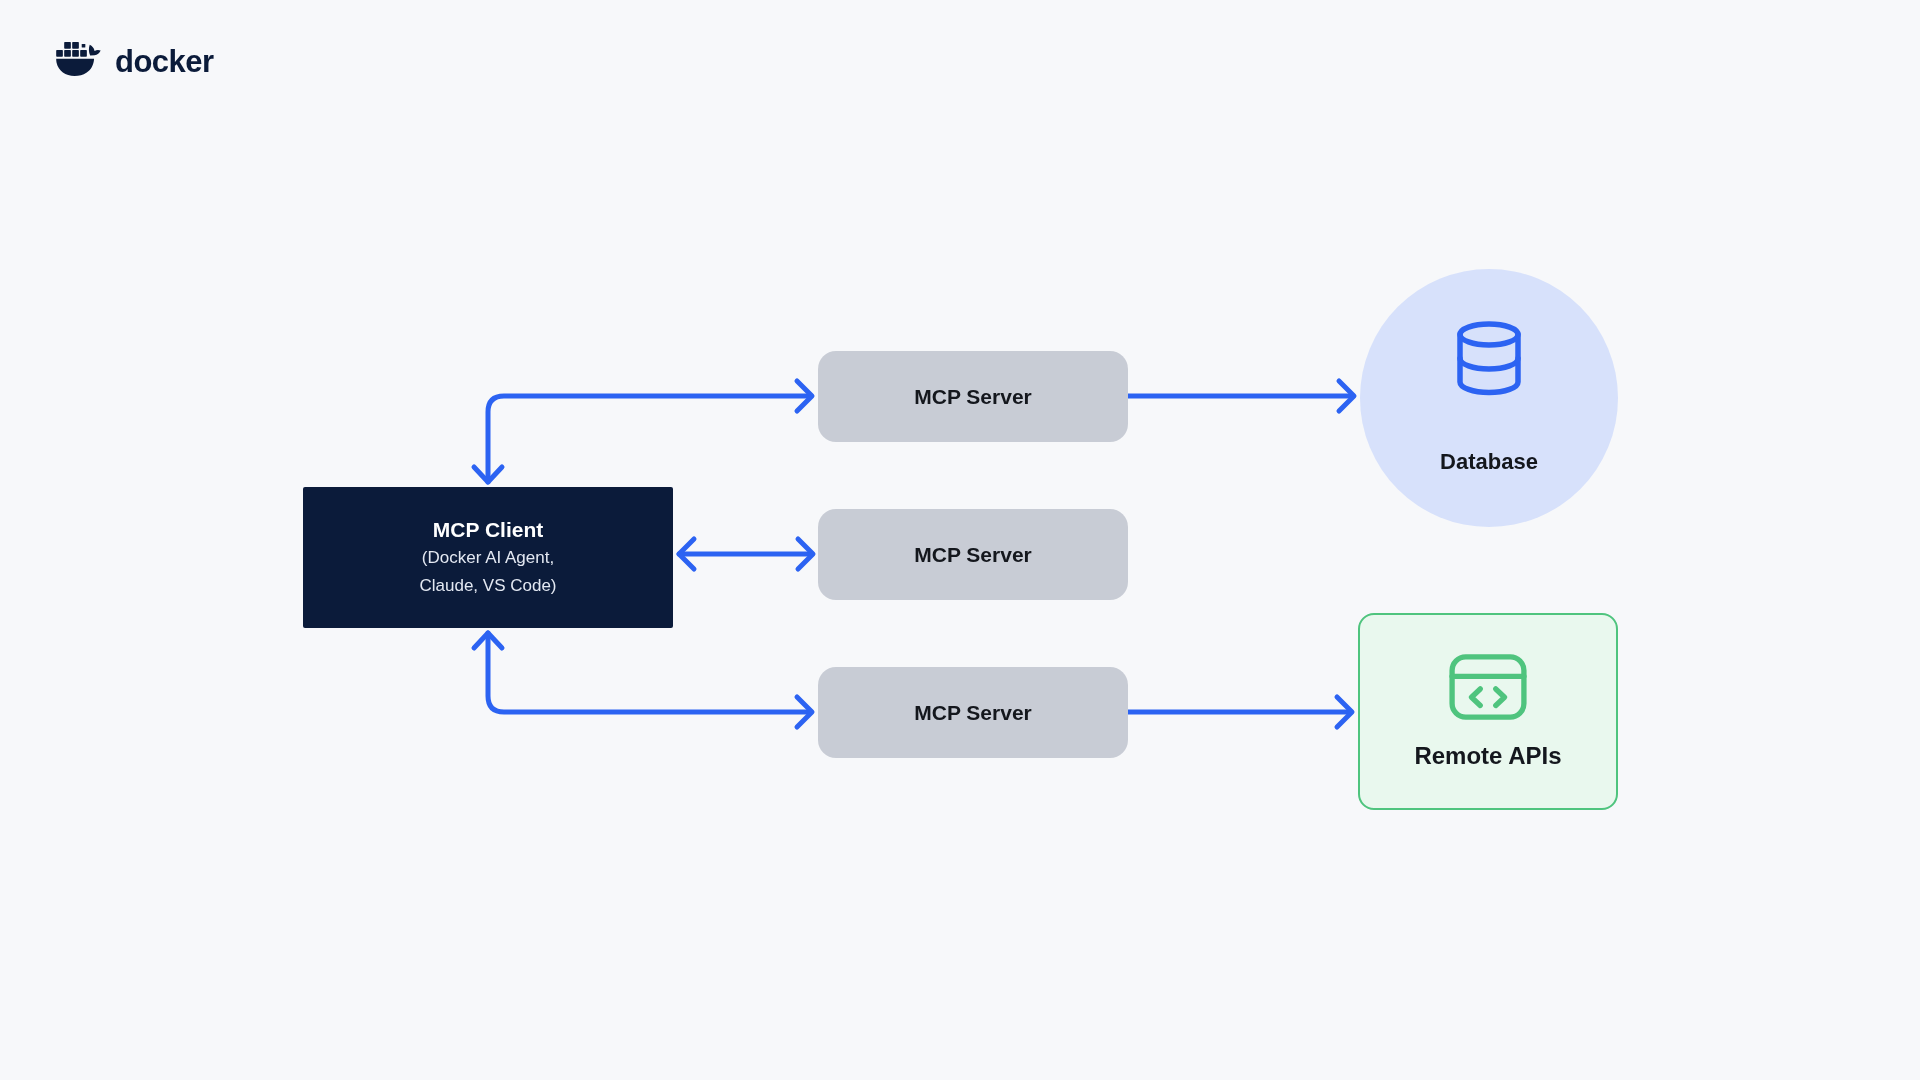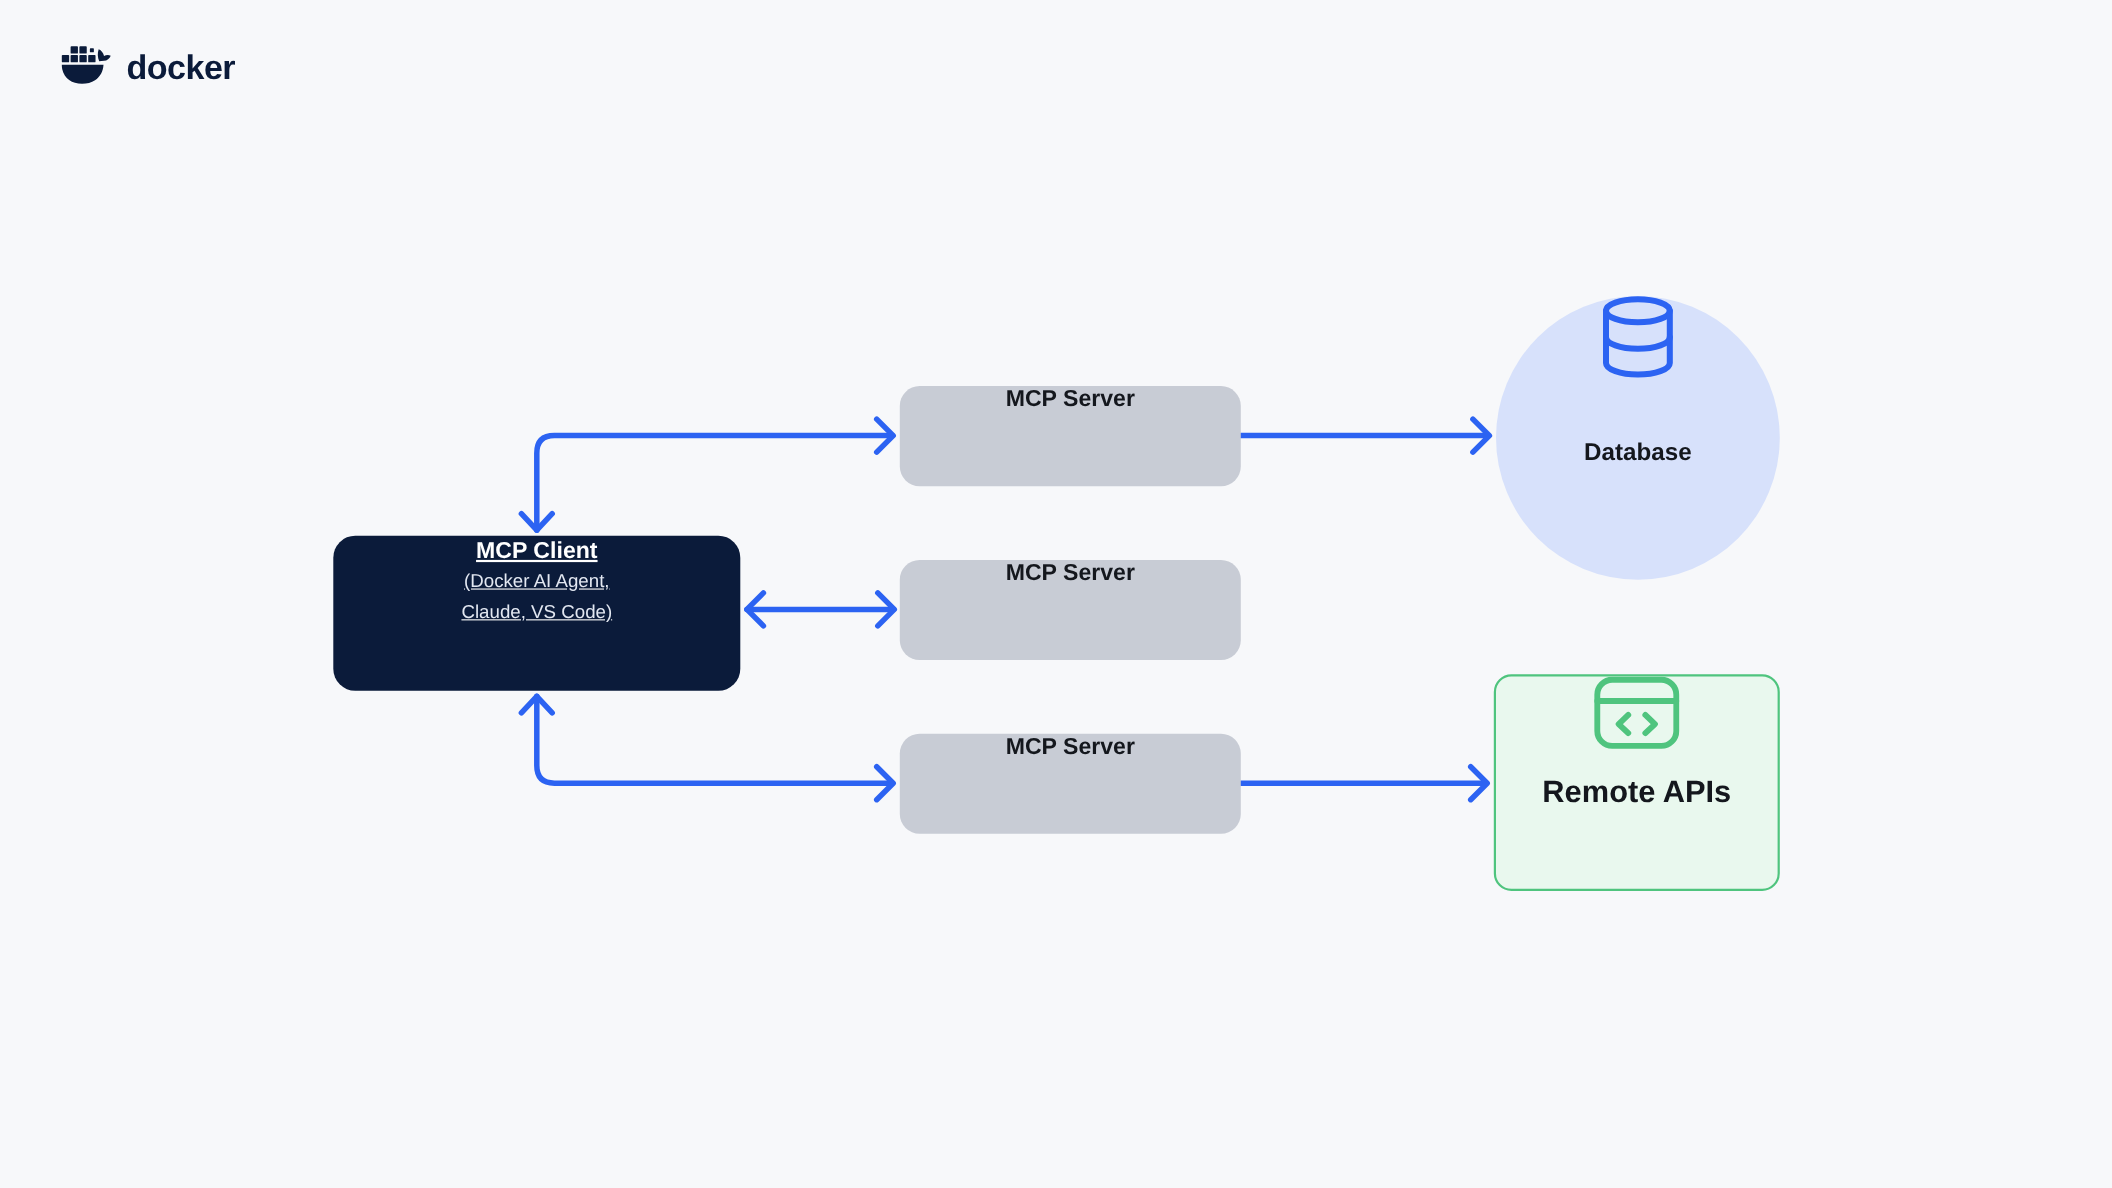--- a/index.html
+++ b/index.html
@@ -36,26 +36,26 @@
   }
 
   
   svg.arrows{position:absolute;left:0;top:0;pointer-events:none;}
   .arrow{
     fill:none;stroke:var(--arrow-blue);stroke-width:5px;
     stroke-linecap:round;stroke-linejoin:round;
   }
 
   
-  .node{position:absolute;display:flex;flex-direction:column;align-items:center;}
+  .node{position:absolute;display:flex;flex-direction:column;align-items:center;justify-content:center;}
 
   .client{
     left:303px;top:487px;width:370px;height:141px;
-    background:var(--navy);border-radius:20px;
-    color:var(--white);text-align:center;text-decoration:underline;
+    background:var(--navy);border-radius:2px;
+    color:var(--white);text-align:center;
   }
   .client .title{font-size:21px;font-weight:700;line-height:28px;color:var(--white);}
   .client .subtitle{font-size:17px;font-weight:400;line-height:28px;color:var(--text-light);}
 
   .server{
     width:310px;height:91px;left:818px;
     background:var(--server-gray);border-radius:18px;
   }
   .server .label{font-size:21px;font-weight:700;color:var(--text-dark);}
   .server.s1{top:351px;}
@@ -69,21 +69,21 @@
   }
   .db-circle .label{font-size:22px;font-weight:700;color:var(--text-dark);margin-top:32px;}
   .icon-blue{color:var(--arrow-blue);}
 
   .remote{
     left:1358px;top:613px;width:260px;height:197px;
     background:var(--green-light);
     border:2px solid var(--green);border-radius:16px;
     gap:18px;
   }
-  .remote .label{font-size:28px;font-weight:700;color:var(--text-dark);}
+  .remote .label{font-size:24px;font-weight:700;color:var(--text-dark);}
   .icon-green{color:var(--green);}
 
   .icon-stroke{fill:none;stroke:currentColor;stroke-width:5.5px;stroke-linecap:round;stroke-linejoin:round;}
 </style>
 </head>
 <body>
 
 <div class="stage">
 
   <div class="logo">

